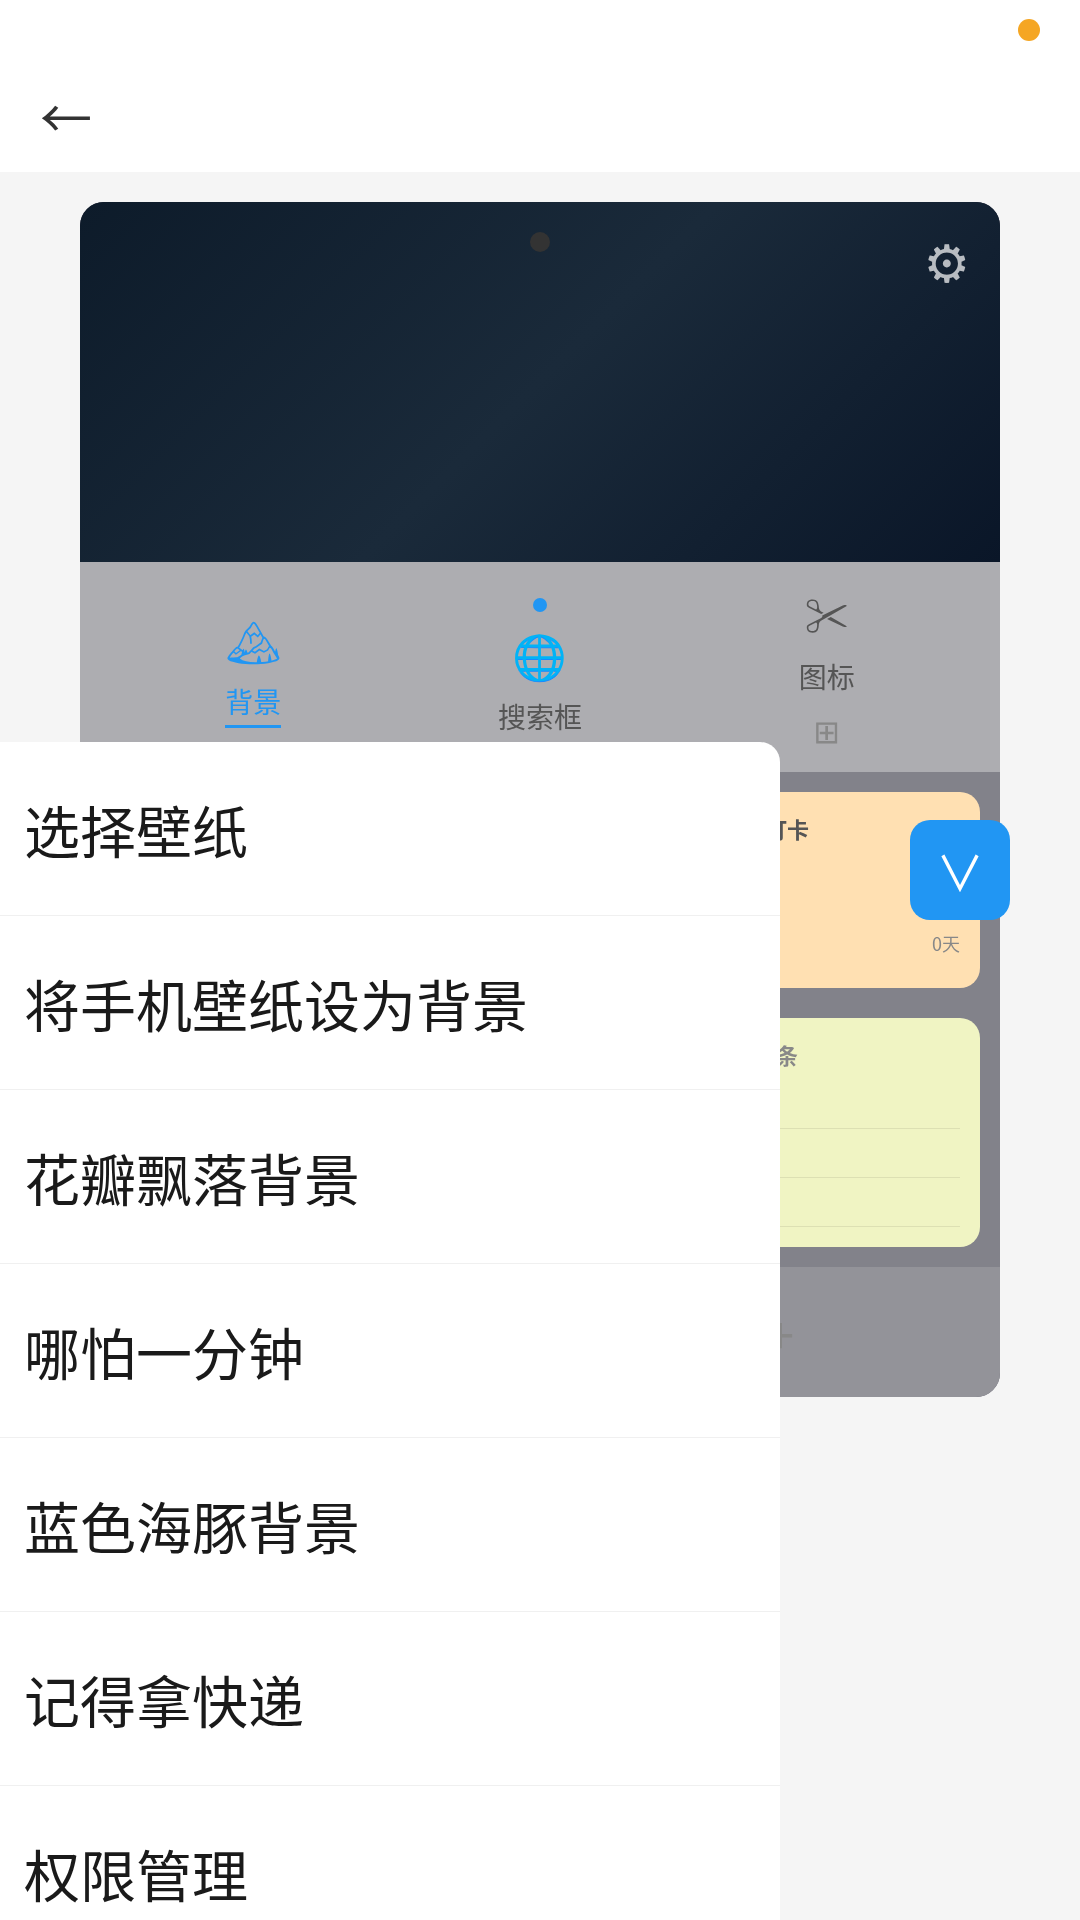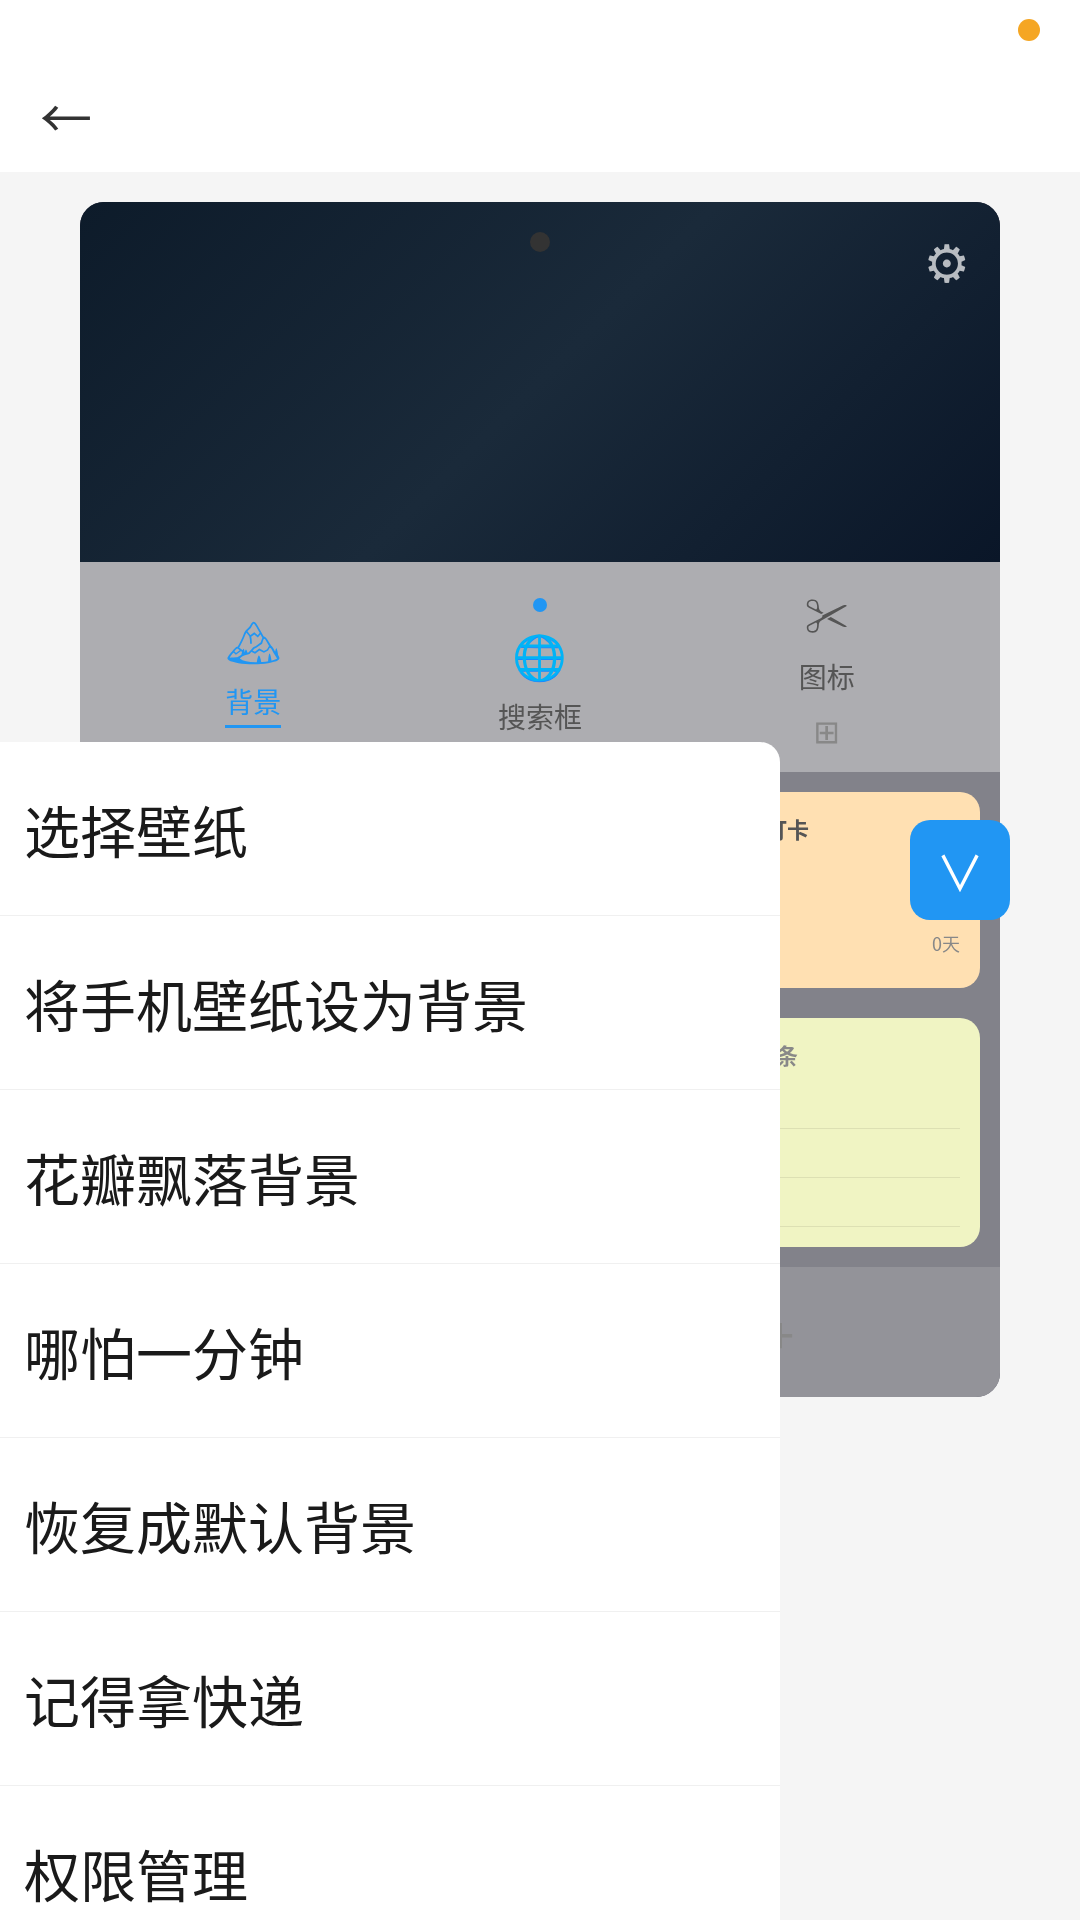--- a/index.html
+++ b/index.html
@@ -425,19 +425,19 @@
     <div class="expand-btn">
       <span class="expand-btn-icon">∨</span>
     </div>
   </div>
 
   <div class="menu-overlay">
     <div class="menu-item">选择壁纸</div>
     <div class="menu-item">将手机壁纸设为背景</div>
     <div class="menu-item">花瓣飘落背景</div>
     <div class="menu-item">哪怕一分钟</div>
-    <div class="menu-item">恢复成默认背景</div>
+    <div class="menu-item">蓝色海豚背景</div>
     <div class="menu-item">记得拿快递</div>
     <div class="menu-item">权限管理</div>
 
   </div>
 
 </div>
 
 </body></html>

